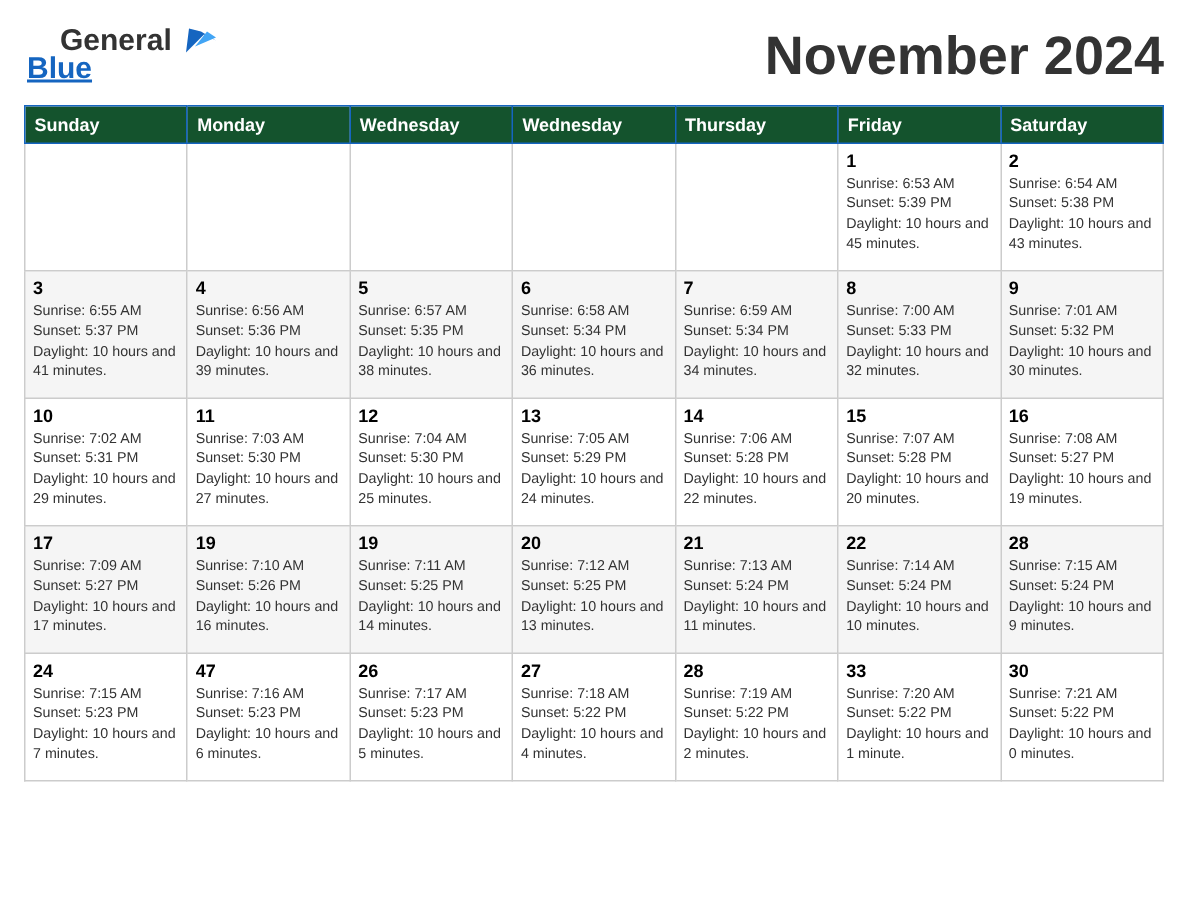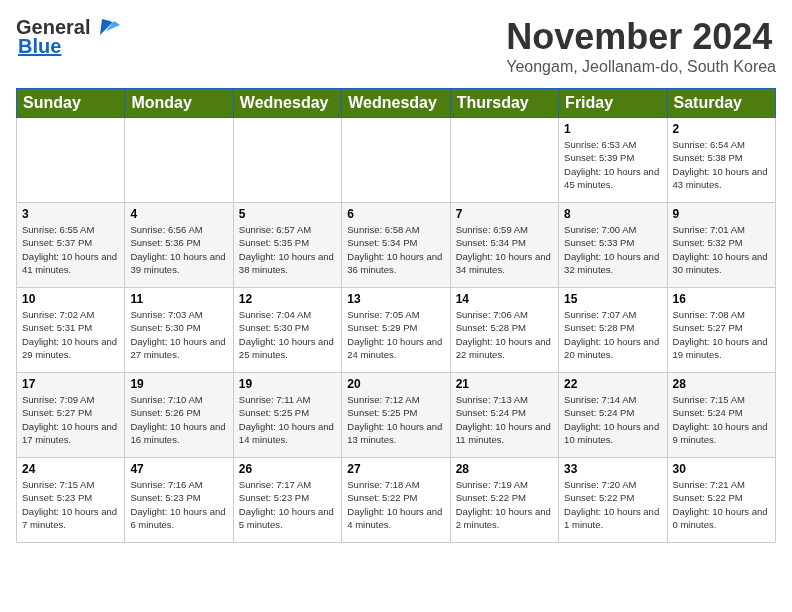--- a/index.html
+++ b/index.html
@@ -14,41 +14,41 @@
       display: flex;
       justify-content: space-between;
       align-items: flex-start;
       margin-bottom: 12px;
     }
     .logo {
       display: flex;
       flex-direction: column;
       align-items: flex-start;
     }
-    .title-block { }
+    .title-block { text-align: right; }
     .month-title {
       font-size: 36px;
       font-weight: bold;
       color: #333;
     }
     .location {
       font-size: 16px;
       color: #555;
     }
     table {
       width: 100%;
       border-collapse: collapse;
       font-size: 10.5px;
     }
     thead tr th {
-      background-color: #4d7c0f;
+      background-color: #14532d;
       color: #fff;
       padding: 5px 6px;
       text-align: left;
-      font-size: 16px;
+      font-size: 12px;
       font-weight: bold;
       border: 1px solid #1565c0;
     }
     tbody tr td {
       border: 1px solid #ccc;
       padding: 4px 5px;
       vertical-align: top;
       width: calc(100% / 7);
       min-height: 75px;
       height: 85px;
@@ -67,31 +67,30 @@
       line-height: 1.4;
     }
     .empty { background: #fff !important; }
   </style>
 </head>
 <body>
 
 <div class="header">
   <div class="logo">
     <div style="display:flex;align-items:center;gap:2px;">
-      <span style="font-size:20px;font-weight:bold;color:#333;">General</span>
+      <span style="font-size:20px;font-weight:bold;color:#333;margin-left:24px;">General</span>
       <svg width="28" height="22" viewBox="0 0 28 22">
         <polygon points="8,18 20,6 28,10 18,4 10,2" fill="#1565c0"></polygon>
         <polygon points="14,14 22,4 28,8" fill="#42a5f5"></polygon>
       </svg>
     </div>
     <span style="font-size:20px;font-weight:bold;color:#1565c0;margin-top:-4px;padding-left:2px;text-decoration:underline;">Blue</span>
   </div>
   <div class="title-block">
     <div class="month-title">November 2024</div>
-    <div class="location">Yeongam, Jeollanam-do, South Korea</div>
   </div>
 </div>
 
 <table>
   <thead>
     <tr id="header-row">
         <th>Sunday</th>
         <th>Monday</th>
         <th>Wednesday</th>
         <th>Wednesday</th>

